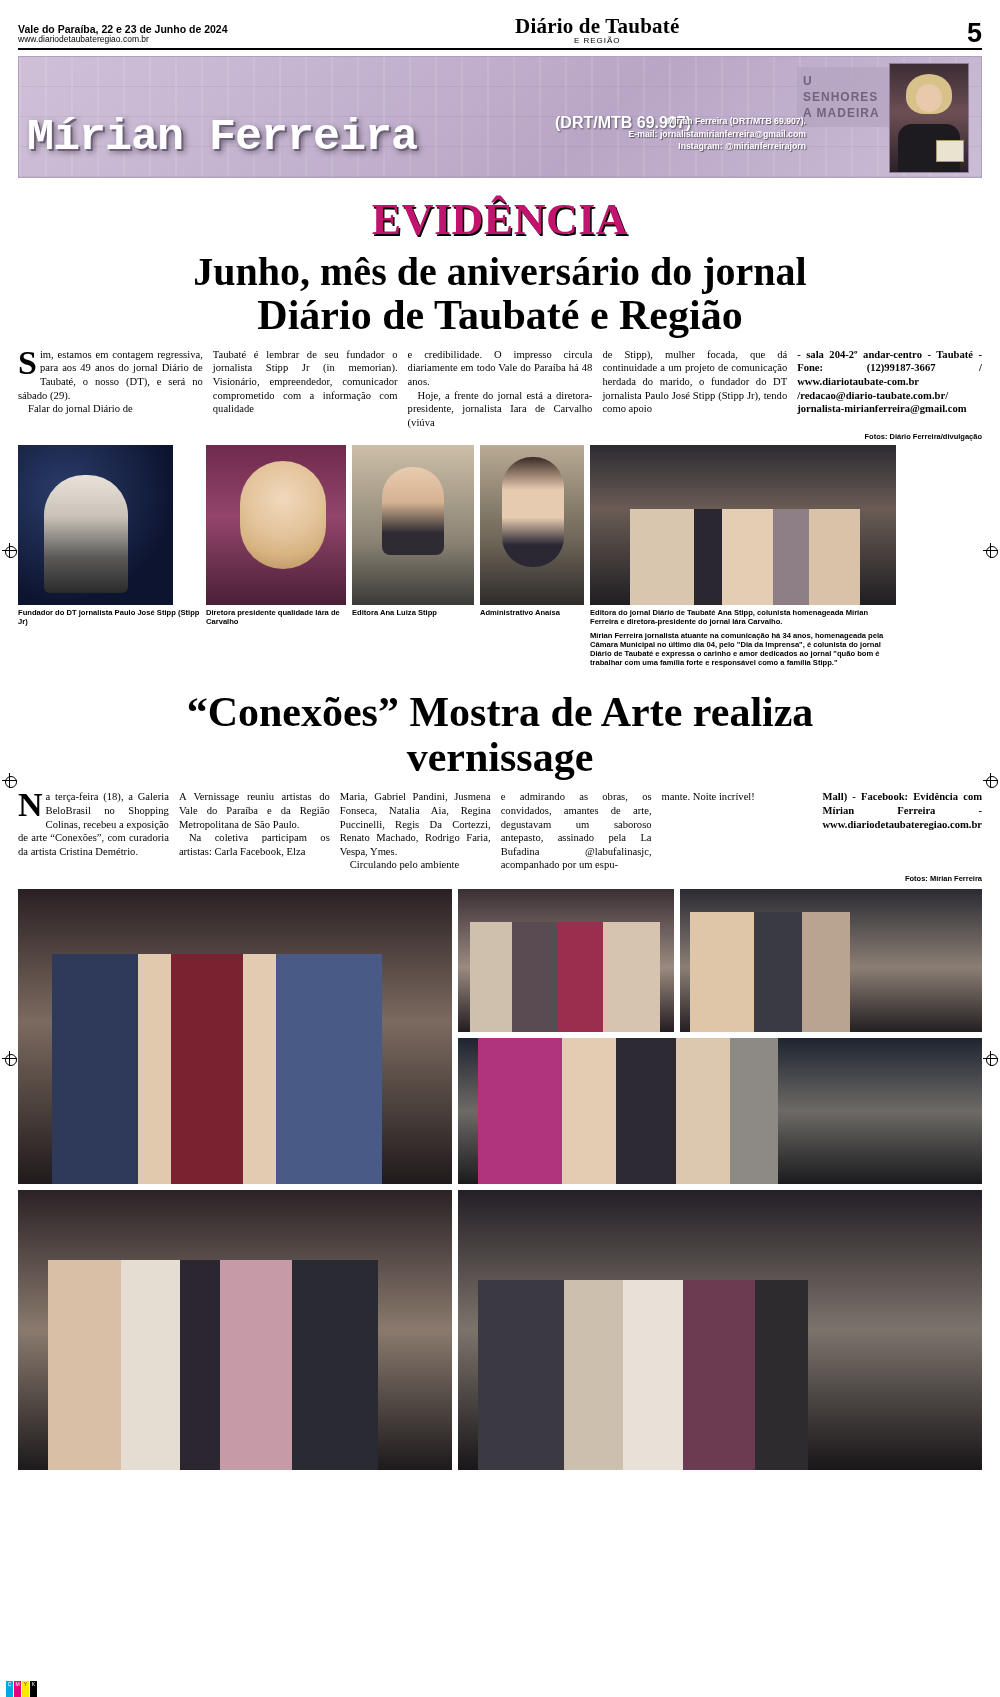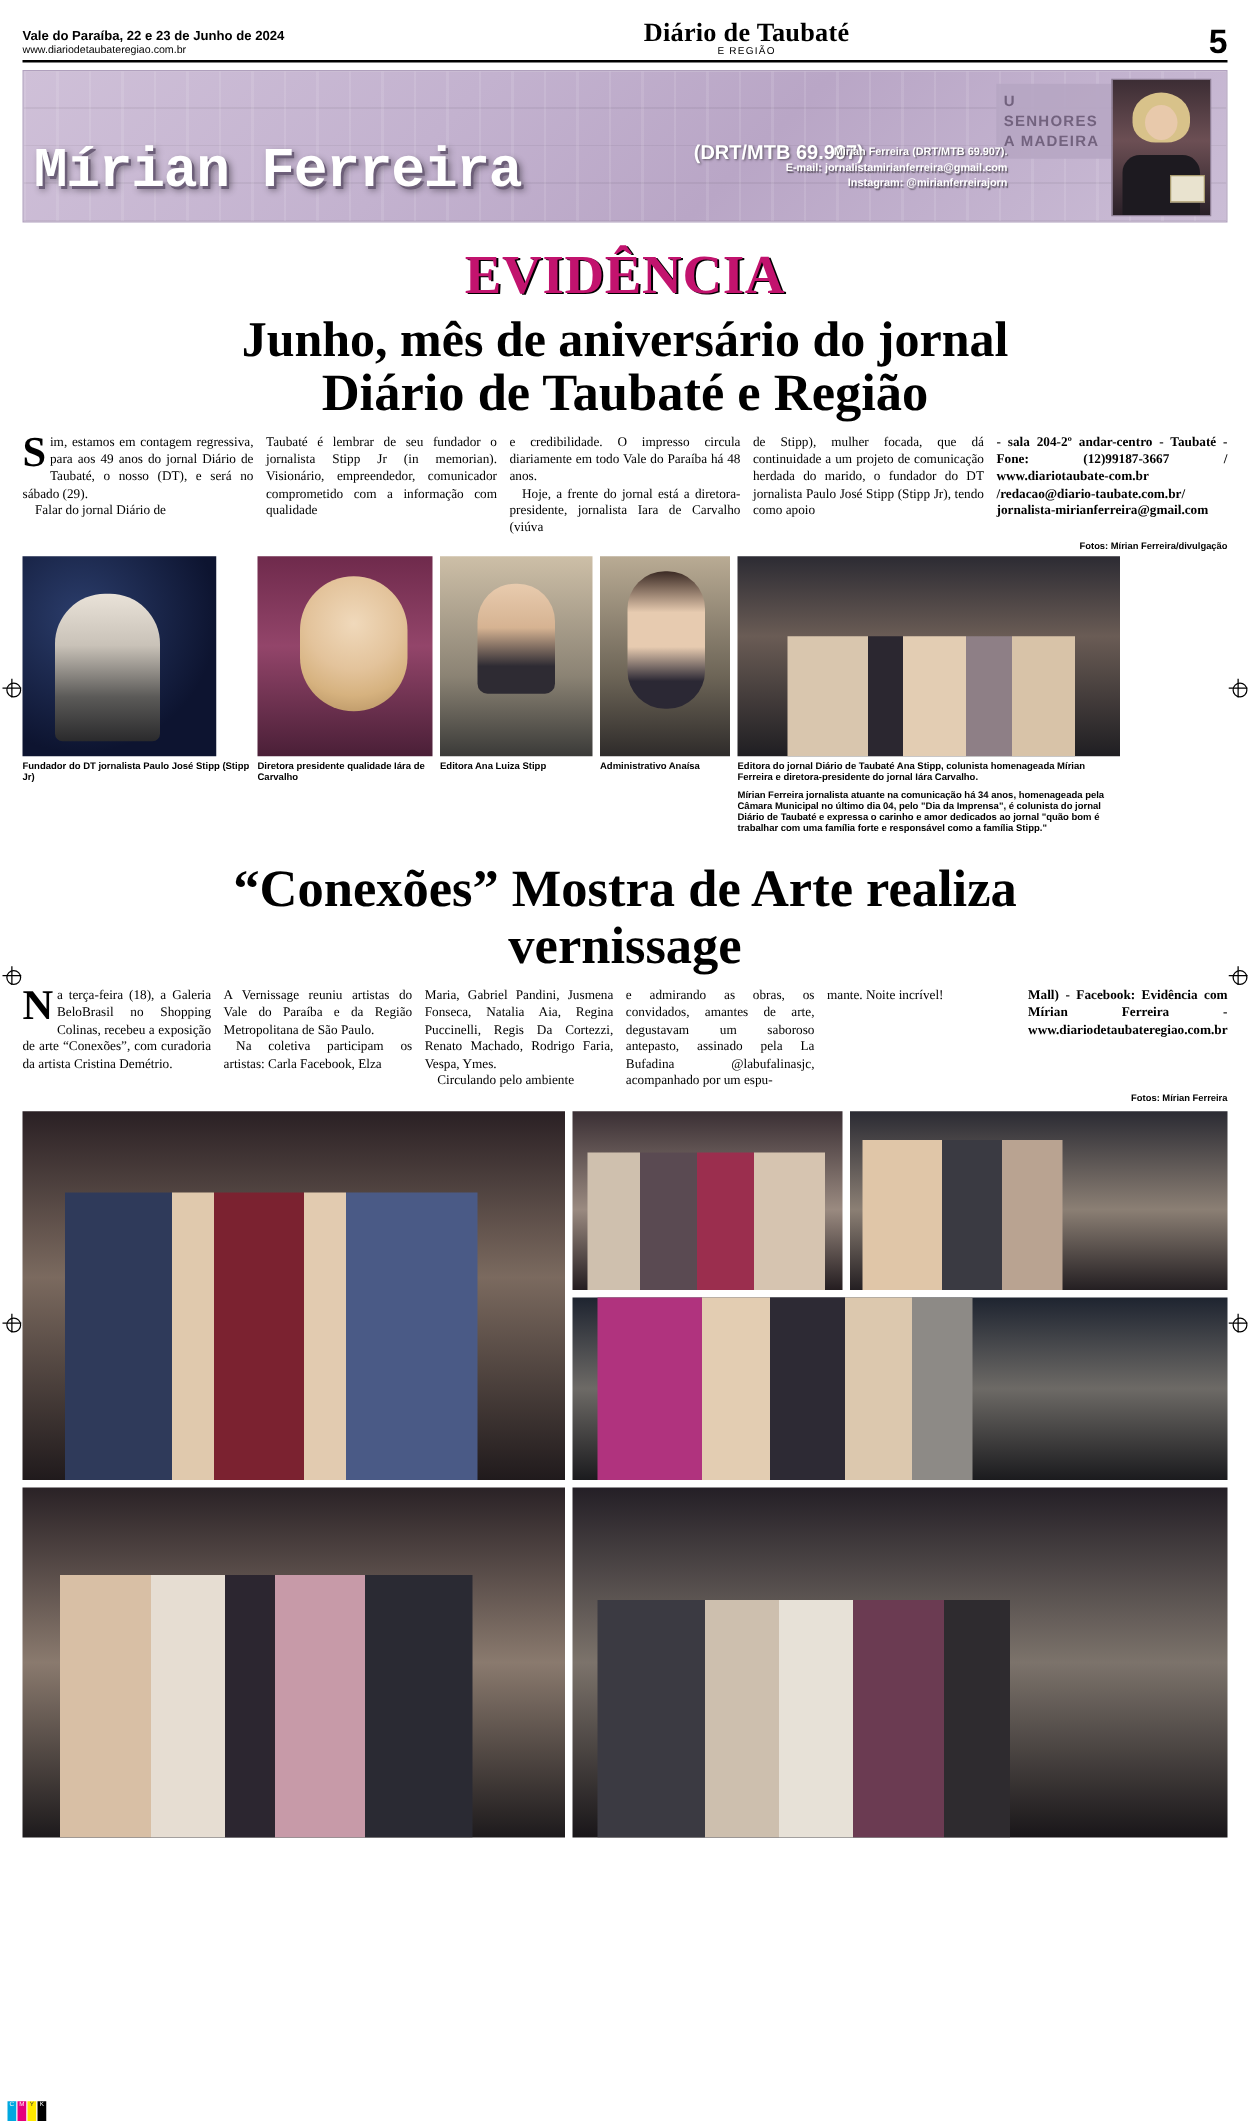--- a/index.html
+++ b/index.html
@@ -232,21 +232,21 @@
       <p><span>Hoje, a frente do jornal está a diretora-presidente, jornalista Iara de Carvalho (viúva</span></p>
     </div>
     <div class="col">
       <p class="first"><span>de Stipp), mulher focada, que dá continuidade a um projeto de comunicação herdada do marido, o fundador do DT jornalista Paulo José Stipp (Stipp Jr), tendo como apoio</span></p>
     </div>
     <div class="col b">
       <p class="first"><span>- sala 204-2º andar-centro - Taubaté - Fone: (12)99187-3667 / www.diariotaubate-com.br /redacao@diario-taubate.com.br/ jornalista-mirianferreira@gmail.com</span></p>
     </div>
   </div>
 
-  <div class="credit">Fotos: Mírian Ferreira/divulgação</div>
+  <div class="credit">Fotos: Diário Ferreira/divulgação</div>
 
   <div class="strip">
     <div style="width:182px;">
       <div class="ph p-night" style="width:155px;height:160px;"></div>
       <div class="cap">Fundador do DT jornalista Paulo José Stipp (Stipp Jr)</div>
     </div>
     <div style="width:140px;">
       <div class="ph p-blonde" style="width:140px;height:160px;"></div>
       <div class="cap">Diretora presidente qualidade Iára de Carvalho</div>
     </div>

